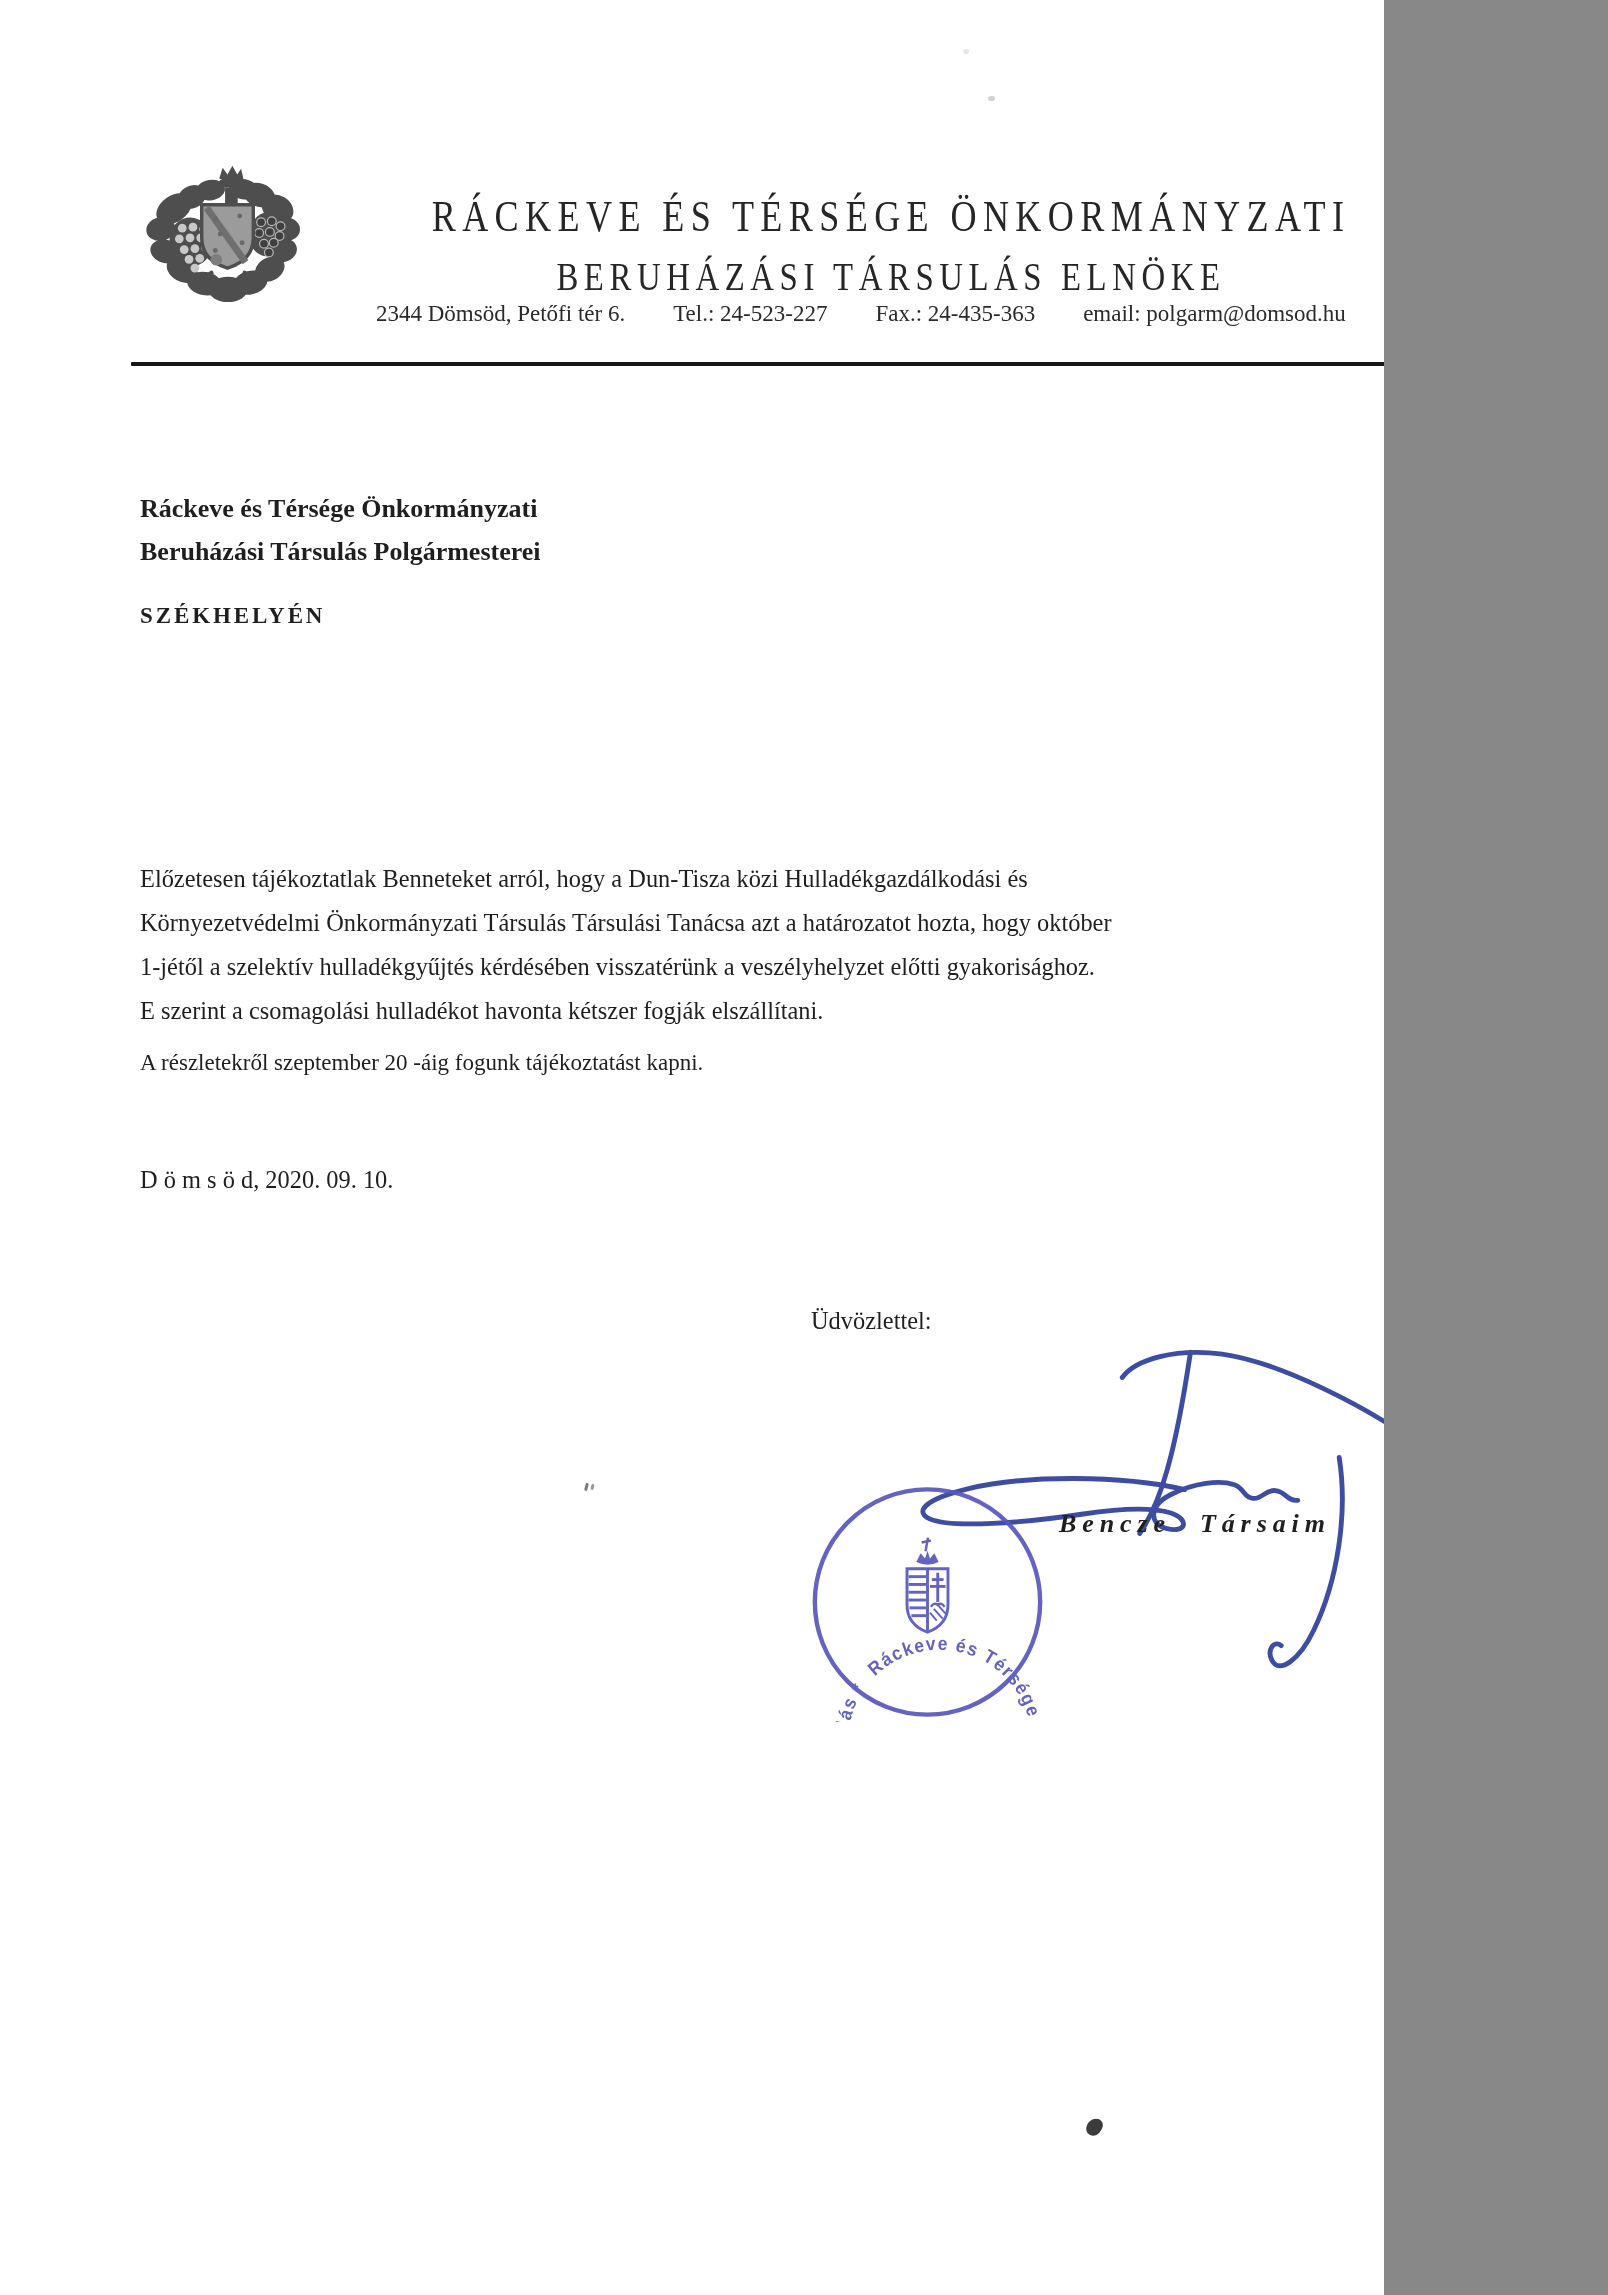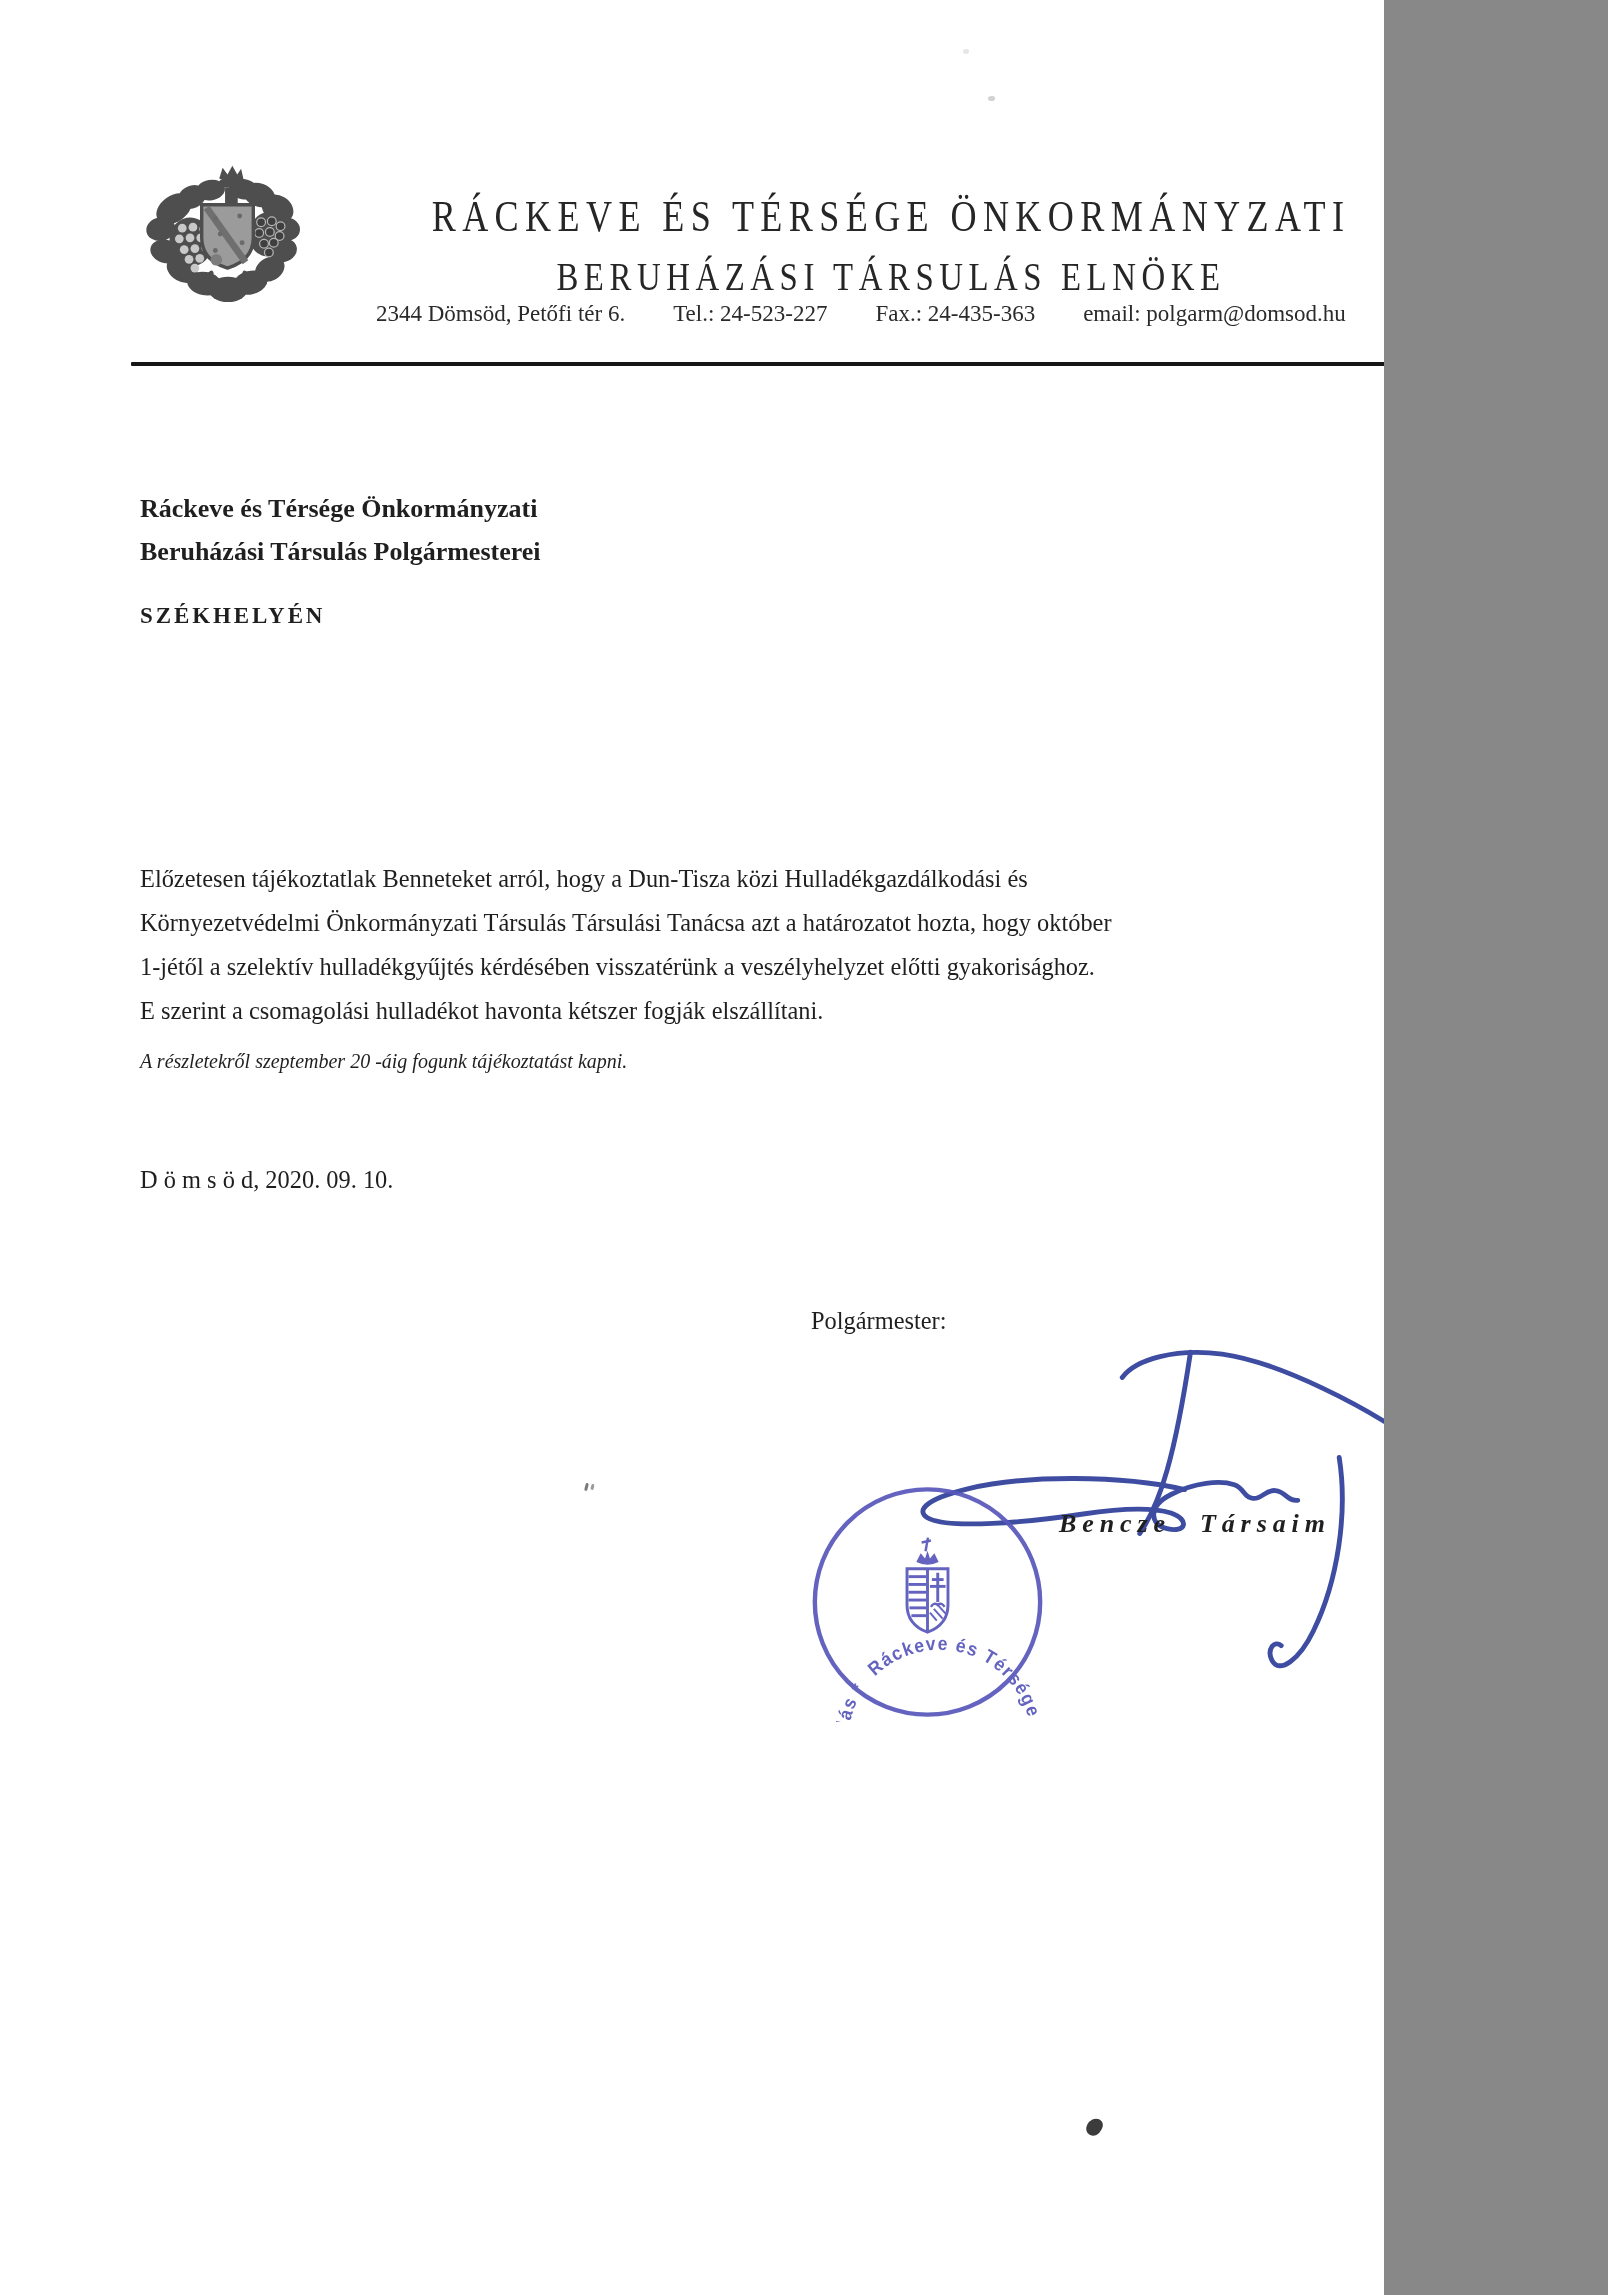--- a/index.html
+++ b/index.html
@@ -34,21 +34,21 @@
   
   .recipient{left:140px;top:487px;font-size:26px;font-weight:bold;line-height:43px;white-space:pre-line;}
   .seat{left:140px;top:603px;font-size:23px;font-weight:bold;letter-spacing:2.9px;}
 
   
   .salutation-wrap{left:171px;top:754px;width:1244px;text-align:center;}
   .salutation{font-size:27px;font-weight:bold;font-style:italic;letter-spacing:1px;}
 
   
   .para1{left:140px;top:857px;width:1357px;font-size:24.4px;line-height:44px;white-space:pre-line;}
-  .para2{left:140px;top:1050px;width:1357px;font-size:20px;font-style:italic;}
+  .para2{left:140px;top:1050px;width:1357px;font-size:23px;}
   .dateline{left:140px;top:1166px;font-size:24.4px;}
 
   
   .greeting{left:811px;top:1307px;font-size:24.4px;}
   .signer{
     left:1059px;top:1509px;
     font-size:26px;font-weight:bold;font-style:italic;
     letter-spacing:5.9px;word-spacing:16.6px;white-space:nowrap;
   }
 
@@ -155,21 +155,21 @@
   <div class="abs seat">SZÉKHELYÉN</div>
 
 
   <div class="abs para1">Előzetesen tájékoztatlak Benneteket arról, hogy a Dun-Tisza közi Hulladékgazdálkodási és
 Környezetvédelmi Önkormányzati Társulás Társulási Tanácsa azt a határozatot hozta, hogy október
 1-jétől a szelektív hulladékgyűjtés kérdésében visszatérünk a veszélyhelyzet előtti gyakorisághoz.
 E szerint a csomagolási hulladékot havonta kétszer fogják elszállítani.</div>
   <div class="abs para2">A részletekről szeptember 20 -áig fogunk tájékoztatást kapni.</div>
   <div class="abs dateline">D ö m s ö d, 2020. 09. 10.</div>
 
-  <div class="abs greeting">Polgármester:</div>
+  <div class="abs greeting">Üdvözlettel:</div>
 
   <svg class="abs" style="left:878px;top:1318px;" width="586" height="390" viewBox="0 0 1200 800" aria-hidden="true">
     <g fill="none" stroke="#30409a" stroke-width="10" stroke-linecap="round" stroke-linejoin="round" opacity="0.93">
 
       <path d="M500,122 C528,84 610,62 705,74 C820,90 1000,180 1112,262"></path>
 
       <path d="M640,70 C628,150 615,232 592,312 C578,362 560,406 536,442"></path>
 
       <path d="M628,352 C500,322 300,322 185,350 C90,373 75,398 105,412
                C150,432 300,420 420,402 C500,390 560,388 600,400

